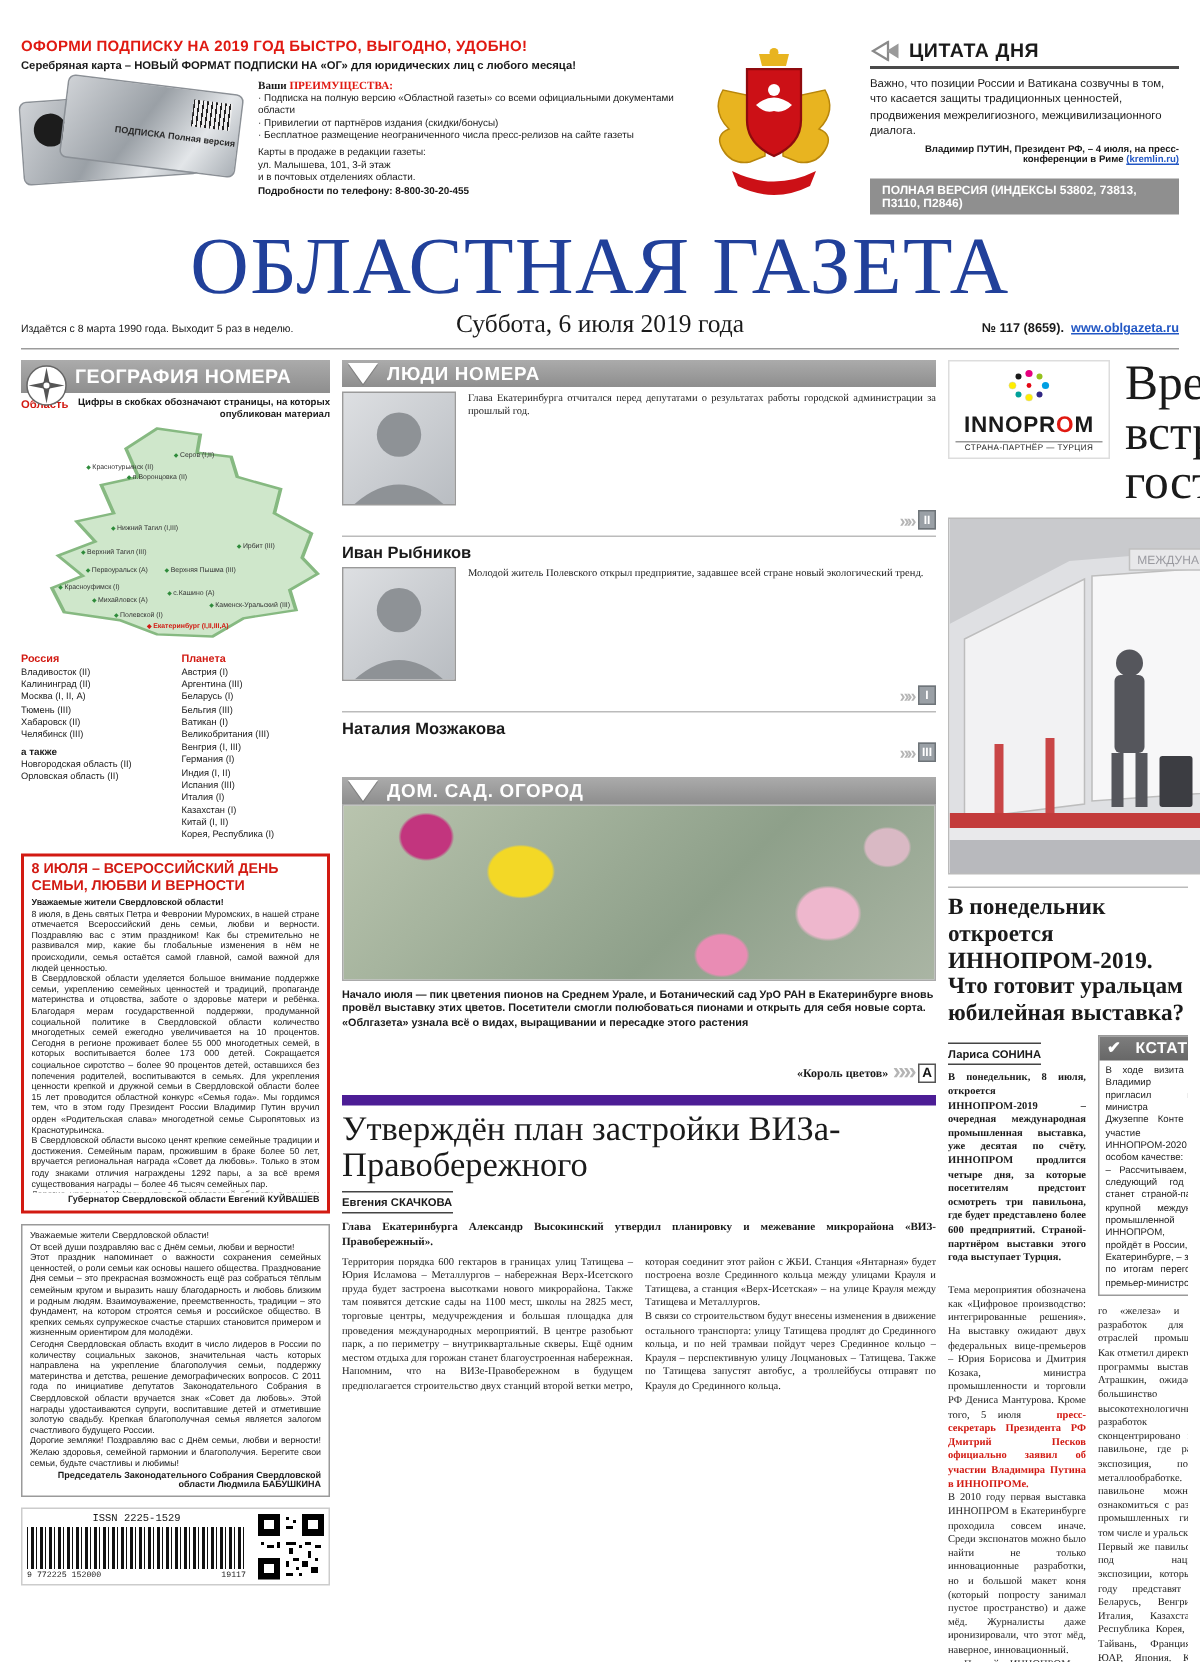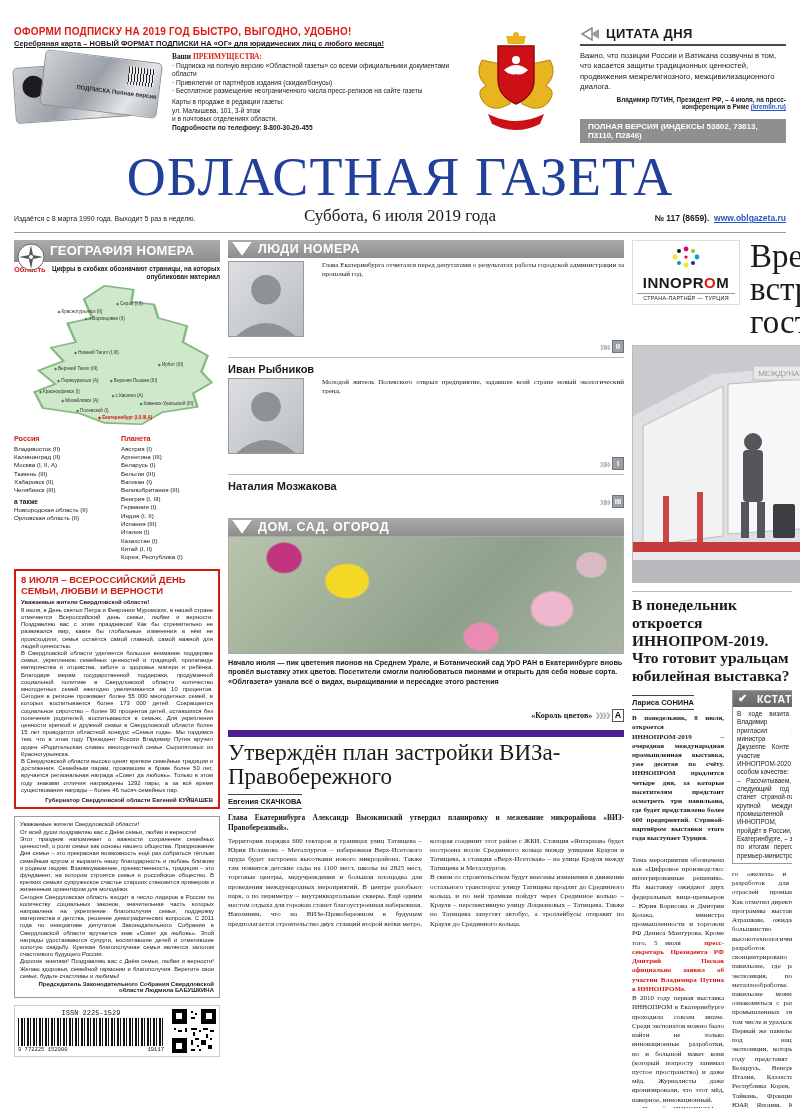--- a/index.html
+++ b/index.html
@@ -7,21 +7,21 @@
   body {
     width:800px; height:1108px; overflow:hidden; position:relative;
     font-family:"Liberation Sans", sans-serif; color:#1a1a1a;
   }
   .page { padding:26px 14px 0 14px; }
 
   
   .topband { display:flex; gap:6px; height:122px; }
   .ad { width:444px; }
   .ad-title { color:#e01911; font-weight:bold; font-size:10px; letter-spacing:.2px; }
-  .ad-sub { font-size:7.5px; font-weight:bold; margin-top:2px;text-decoration:underline; }
+  .ad-sub { font-size:7.5px; font-weight:bold; margin-top:2px; }
   .ad-row { display:flex; margin-top:4px; gap:8px; }
   .cards { width:150px; height:82px; position:relative; flex:none; }
   .card { position:absolute; width:118px; height:56px; border-radius:5px;
     background:linear-gradient(120deg,#cfd2d6,#9aa0a6 45%,#e3e6e9 75%,#aab0b6); border:1px solid #8b9096; }
   .card.c1 { left:0; top:12px; transform:rotate(-4deg); }
   .card.c2 { left:28px; top:4px; transform:rotate(7deg); }
   .card .chip { position:absolute; left:8px; top:8px; width:22px; height:22px; border-radius:50%; background:#1c1c1c; }
   .card .bc { position:absolute; right:6px; top:6px; width:26px; height:18px;
     background:repeating-linear-gradient(90deg,#222 0 1px,#eee 1px 3px); }
   .card .lbl { position:absolute; left:34px; top:9px; font-size:6px; font-weight:bold; color:#2b2b2b; line-height:1.1; }
@@ -60,21 +60,21 @@
   .secbar { background:linear-gradient(#ababab,#8e8e8e); color:#fff; font-weight:bold;
     font-size:12.5px; letter-spacing:.5px; height:18px; display:flex; align-items:center;
     padding-left:30px; position:relative; }
   .secbar .tri { position:absolute; left:4px; top:2px; width:0; height:0;
     border-left:10px solid transparent; border-right:10px solid transparent; border-top:14px solid #fff;
     filter:drop-shadow(0 1px 0 #777); }
 
   
   .person { border-bottom:1px solid #bbb; padding:3px 0 4px 0; }
   .person-name { font-size:11px; font-weight:bold; margin:2px 0 3px 0; }
-  .person-row { display:flex; gap:18px; }
+  .person-row { display:flex; gap:8px; }
   .ph { width:76px; height:76px; flex:none; border:1px solid #9a9a9a; position:relative; overflow:hidden;
     background:linear-gradient(135deg,#dddfe2,#b9bdc2); }
   .ph svg { position:absolute; inset:0; }
   .person-text { font-family:"Liberation Serif", serif; font-size:7px; line-height:1.32; text-align:justify; }
   .goto { display:flex; justify-content:flex-end; align-items:center; gap:3px; margin-top:3px; }
   .goto .arr { color:#b5b5b5; font-size:12px; font-weight:bold; line-height:8px; letter-spacing:-2px; }
   .pbadge { min-width:12px; height:13px; background:#9aa0a6; border:1px solid #6e7479; color:#fff;
     font-size:8px; font-weight:bold; display:flex; align-items:center; justify-content:center; padding:0 1px; }
 
   

